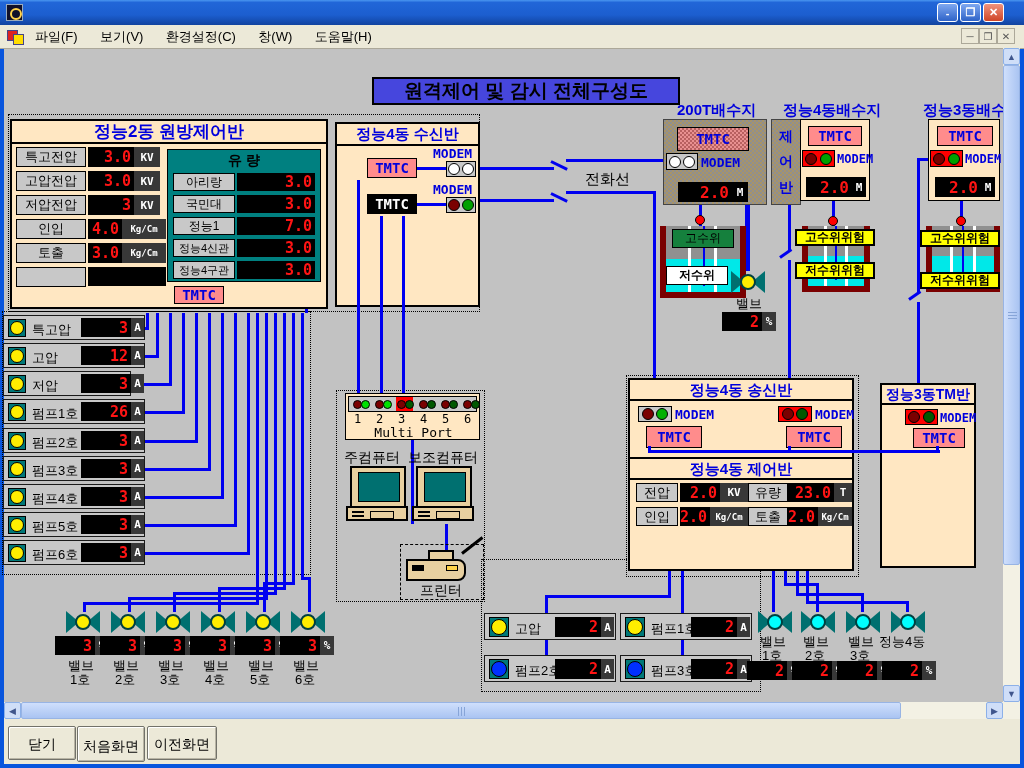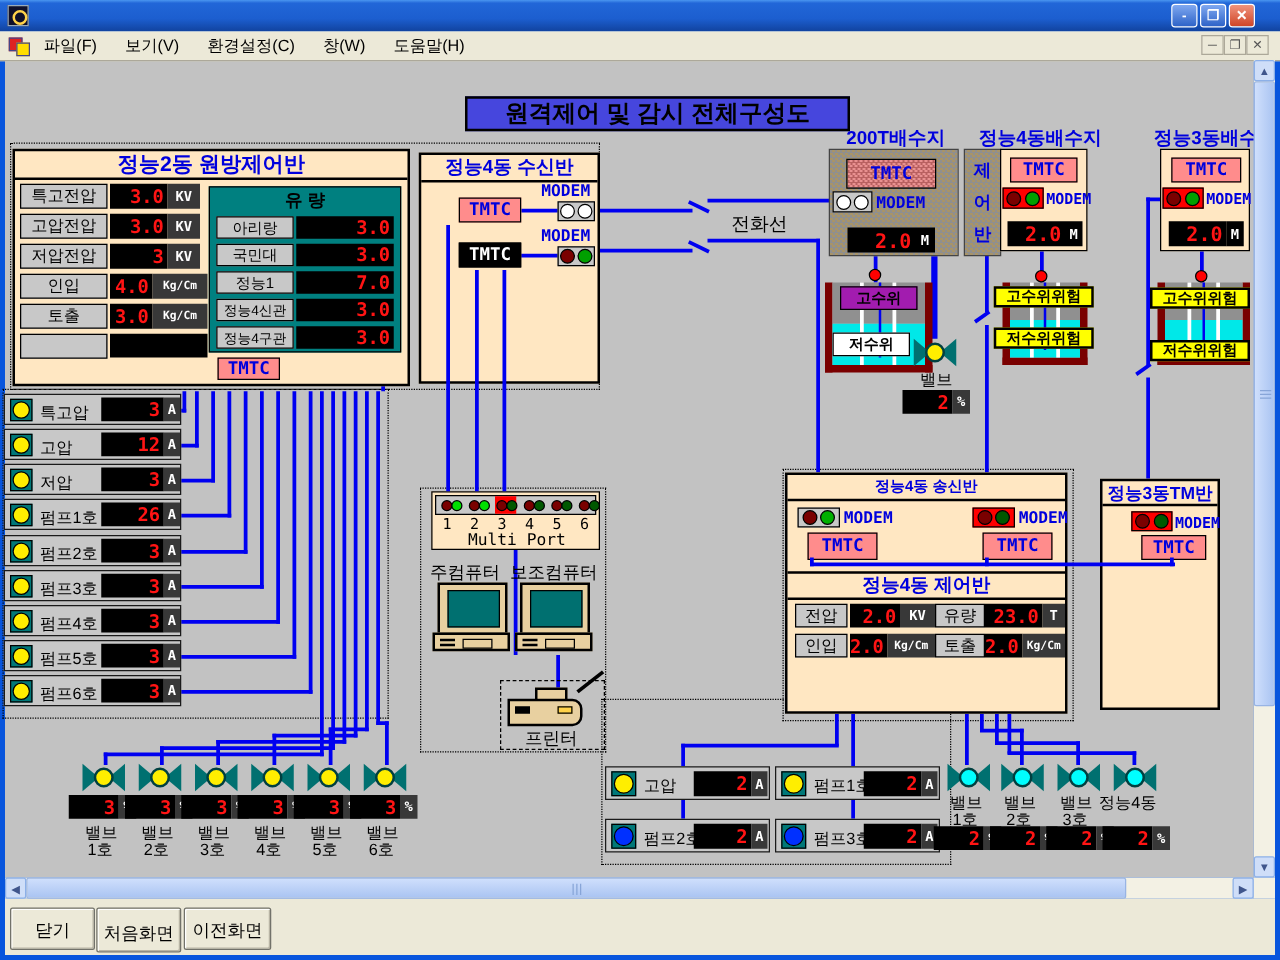--- a/index.html
+++ b/index.html
@@ -279,21 +279,21 @@
   <span class="bb" style="font-size:14px">반</span>
 </div>
 
 <div class="rc" style="left:695px;top:215px"></div>
 <div class="tank" style="left:660px;top:226px;width:86px;height:72px">
   <div class="tg"></div>
     <div class="tc"></div>
   <div class="ws" style="left:22px"></div>
     <div class="ws" style="left:48px"></div>
   <div class="ab" style="left:37px;top:0;width:2px;height:60px;background:#0000f0"></div>
-  <div class="ab" style="left:6px;top:3px;width:60px;height:17px;background:#a21caf;border:1px solid #000;color:#000;font-weight:bold;font-size:12px;display:flex;align-items:center;justify-content:center">고수위</div>
+  <div class="ab" style="left:6px;top:3px;width:60px;height:17px;background:#15803d;border:1px solid #000;color:#000;font-weight:normal;font-size:12px;display:flex;align-items:center;justify-content:center">고수위</div>
   <div class="ab" style="left:0px;top:40px;width:60px;height:17px;background:#fff;border:1px solid #000;color:#000;font-weight:bold;font-size:12px;display:flex;align-items:center;justify-content:center">저수위</div>
 </div>
 <div class="valve" style="left:731px;top:271px">
     <span class="tl"></span>
     <span class="tr"></span>
     <span class="c"></span>
   </div>
 <div class="txt" style="left:736px;top:295px;font-size:13px">밸브</div>
 <div class="disp" style="left:722px;top:312px;width:40px;height:19px;z-index:1">2</div>
 <div class="chip" style="left:762px;top:312px;width:14px;height:19px;z-index:1">%</div>
@@ -351,21 +351,21 @@
   <div class="chip" style="left:127px;top:2px;width:13px;height:19px">A</div>
 </div>
 <div class="mtr" style="left:3px;top:343px;width:142px;height:25px">
   <div class="sq" style="left:4px;top:3px;width:18px;height:18px">
       <span class="cir" style="width:12px;height:12px;background:#ffee00"></span>
     </div>
   <span class="txt" style="left:28px;top:5px;font-size:13px">고압</span>
   <div class="disp" style="left:77px;top:2px;width:50px;height:19px">12</div>
   <div class="chip" style="left:127px;top:2px;width:13px;height:19px">A</div>
 </div>
-<div class="mtr" style="left:3px;top:371px;width:142px;height:25px">
+<div class="mtr" style="left:3px;top:371px;width:128px;height:25px">
   <div class="sq" style="left:4px;top:3px;width:18px;height:18px">
       <span class="cir" style="width:12px;height:12px;background:#ffee00"></span>
     </div>
   <span class="txt" style="left:28px;top:5px;font-size:13px">저압</span>
   <div class="disp" style="left:77px;top:2px;width:50px;height:19px">3</div>
   <div class="chip" style="left:127px;top:2px;width:13px;height:19px">A</div>
 </div>
 <div class="mtr" style="left:3px;top:399px;width:142px;height:25px">
   <div class="sq" style="left:4px;top:3px;width:18px;height:18px">
       <span class="cir" style="width:12px;height:12px;background:#ffee00"></span>
@@ -462,21 +462,21 @@
   <div class="ab" style="left:22px;top:0;width:26px;height:12px;background:#e8d0a0;border:2px solid #000;box-sizing:border-box"></div>
   <div class="ab" style="left:0;top:9px;width:60px;height:22px;background:#e8d0a0;border:2px solid #000;border-radius:0 8px 8px 0;box-sizing:border-box">
     <div class="ab" style="left:4px;top:4px;width:12px;height:6px;background:#000"></div>
     <div class="ab" style="left:38px;top:4px;width:10px;height:4px;background:#ffd24a;border:1px solid #000"></div>
   </div>
   <div class="ab" style="left:56px;top:2px;width:26px;height:3px;background:#000;transform:rotate(-38deg);transform-origin:left center"></div>
 </div>
 <span class="txt" style="left:420px;top:582px;font-size:14px;z-index:1">프린터</span>
 
 <div class="panel" style="left:628px;top:378px;width:226px;height:193px">
-  <div class="phead" style="height:21px;font-size:12px;line-height:19px">정능4동  송신반</div>
+  <div class="phead" style="height:21px;font-size:15px;line-height:19px">정능4동  송신반</div>
   <div class="ledbox" style="left:8px;top:26px;width:34px;height:16px">
     <span class="led" style="background:#7a0000"></span>
       <span class="led" style="background:#00b000"></span>
   </div>
   <div class="modem" style="left:45px;top:27px">MODEM</div>
   <div class="ledbox red" style="left:148px;top:26px;width:34px;height:16px">
     <span class="led" style="background:#7a0000"></span>
       <span class="led" style="background:#005800"></span>
   </div>
   <div class="modem" style="left:185px;top:27px">MODEM</div>

